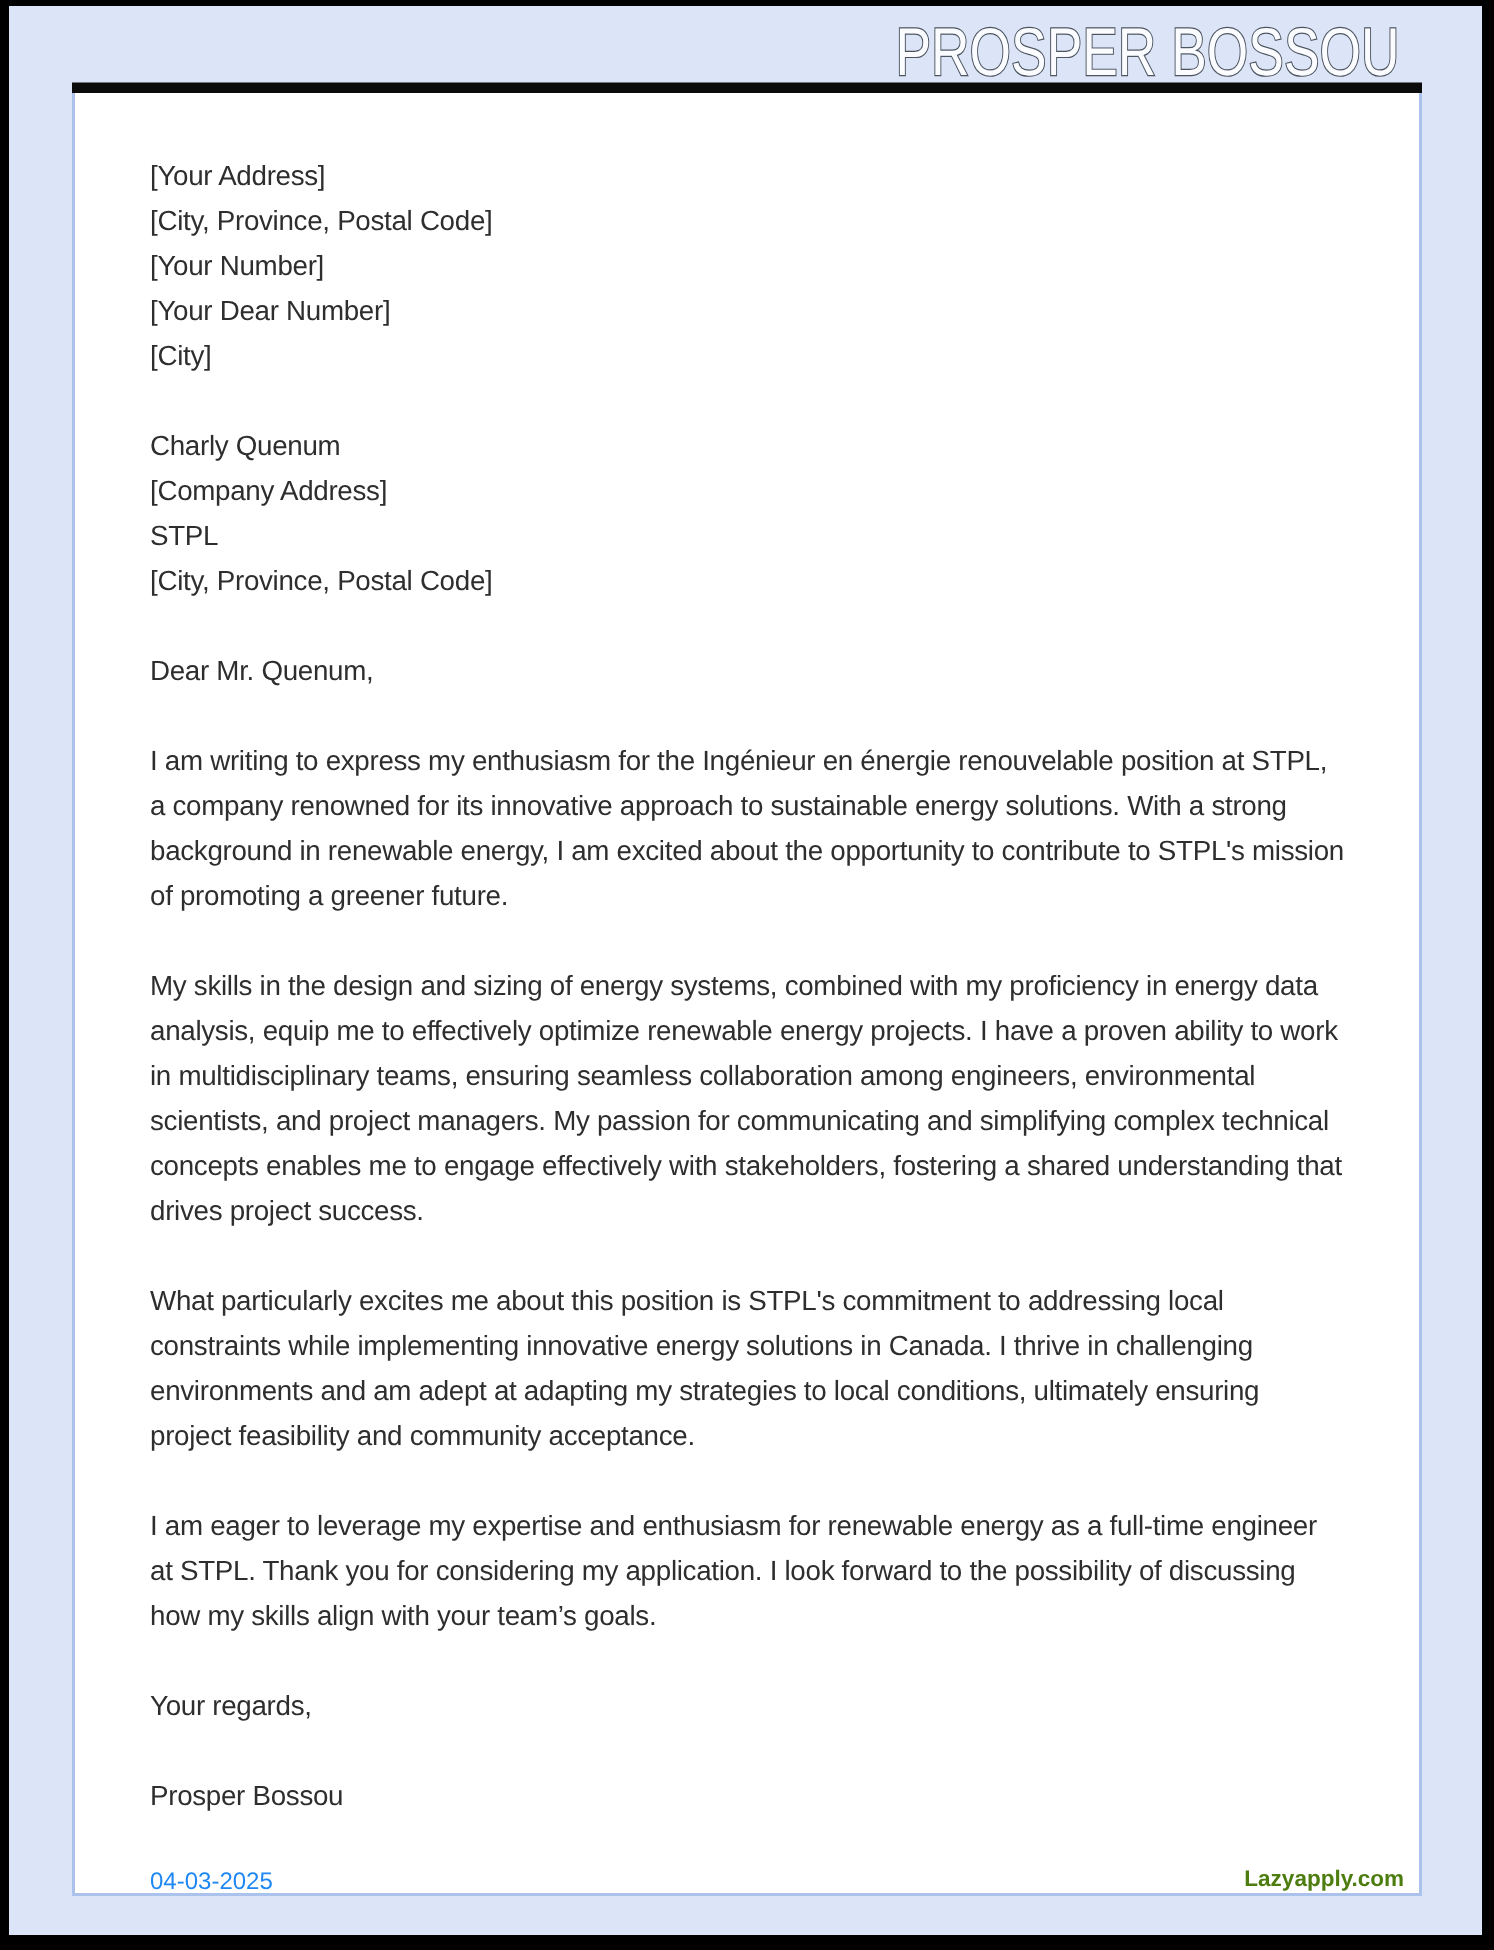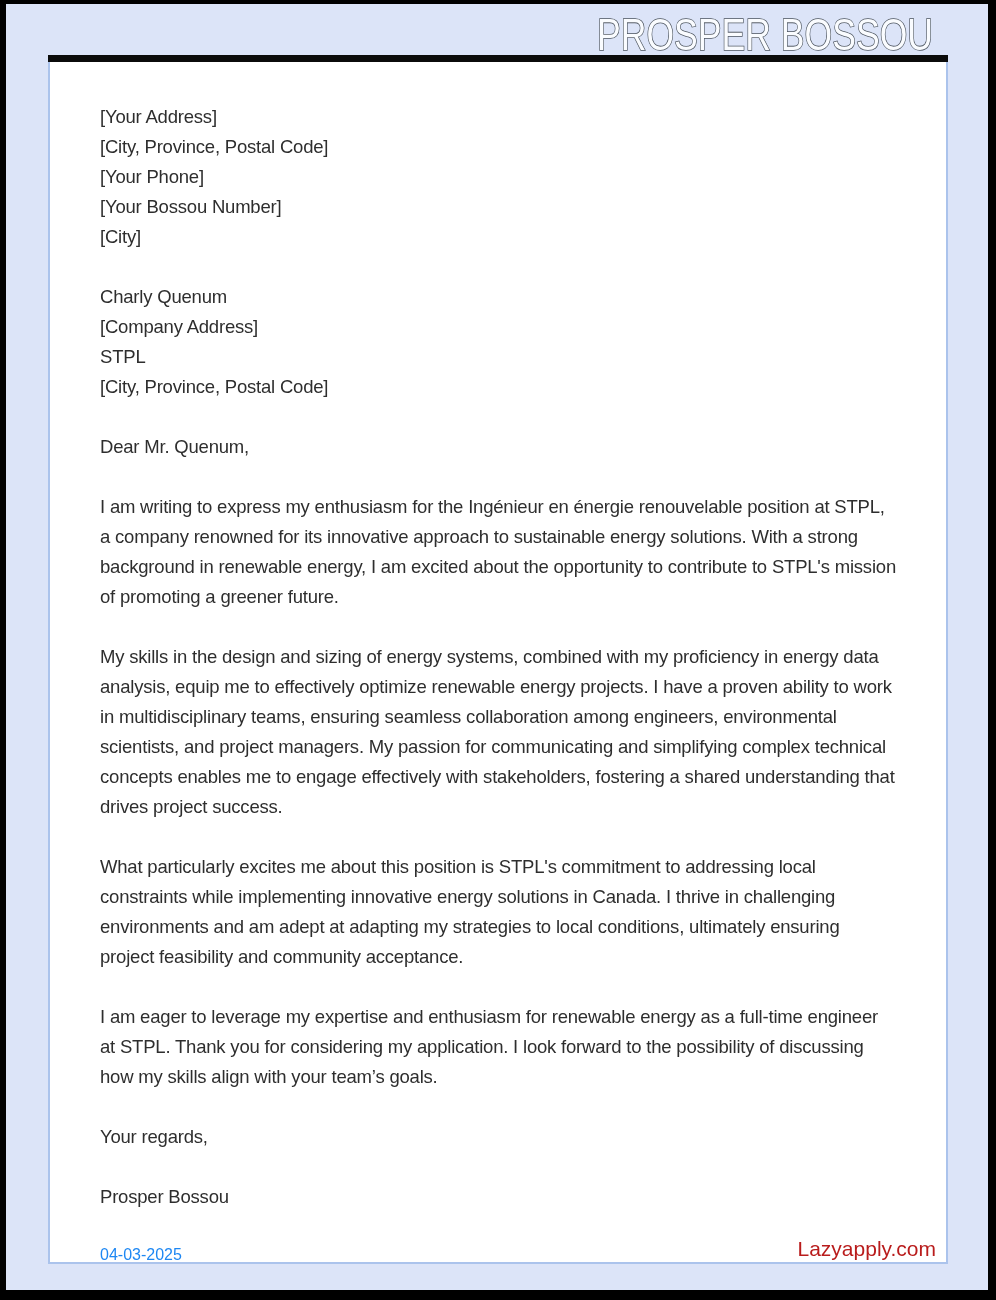--- a/index.html
+++ b/index.html
@@ -60,23 +60,24 @@
   }
   .block { margin: 0 0 30px 0; }
   .block div { white-space: pre-wrap; }
   .para { margin: 0 0 30px 0; }
   .closing { margin: 0 0 30px 0; }
   .signature-name { margin: 0; }
   .watermark {
     position: absolute;
     right: 10px;
     bottom: 1px;
-    font-size: 21px;
+    font-size: 15px;
     letter-spacing: 0;
-    color: #b91c1c;
+    color: #4d7c0f;
+    font-weight: bold;
   }
   .date-link {
     position: absolute;
     left: 94px;
     top: 1242px;
     font-size: 16px;
     color: #1d87f3;
     z-index: 5;
     cursor: pointer;
   }
@@ -93,22 +94,22 @@
   </div>
 
   <div class="header-bar"></div>
 
   <div class="page">
     <div class="page-content">
 
       <div class="block">
         <div>[Your Address]</div>
         <div>[City, Province, Postal Code]</div>
-        <div>[Your Phone]</div>
-        <div>[Your Bossou Number]</div>
+        <div>[Your Number]</div>
+        <div>[Your Dear Number]</div>
         <div>[City]</div>
       </div>
 
       <div class="block">
         <div>Charly Quenum</div>
         <div>[Company Address]</div>
         <div>STPL</div>
         <div>[City, Province, Postal Code]</div>
       </div>
 

